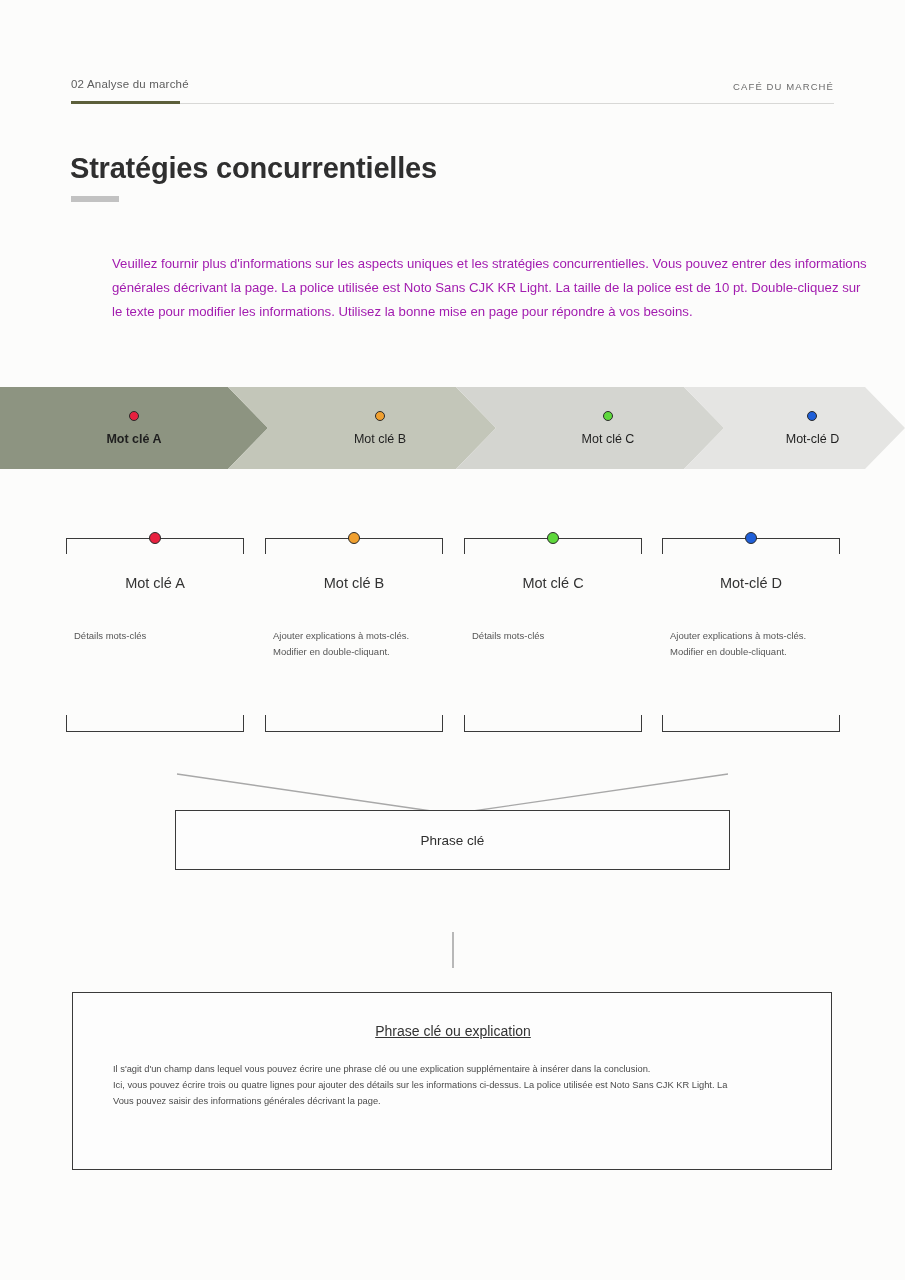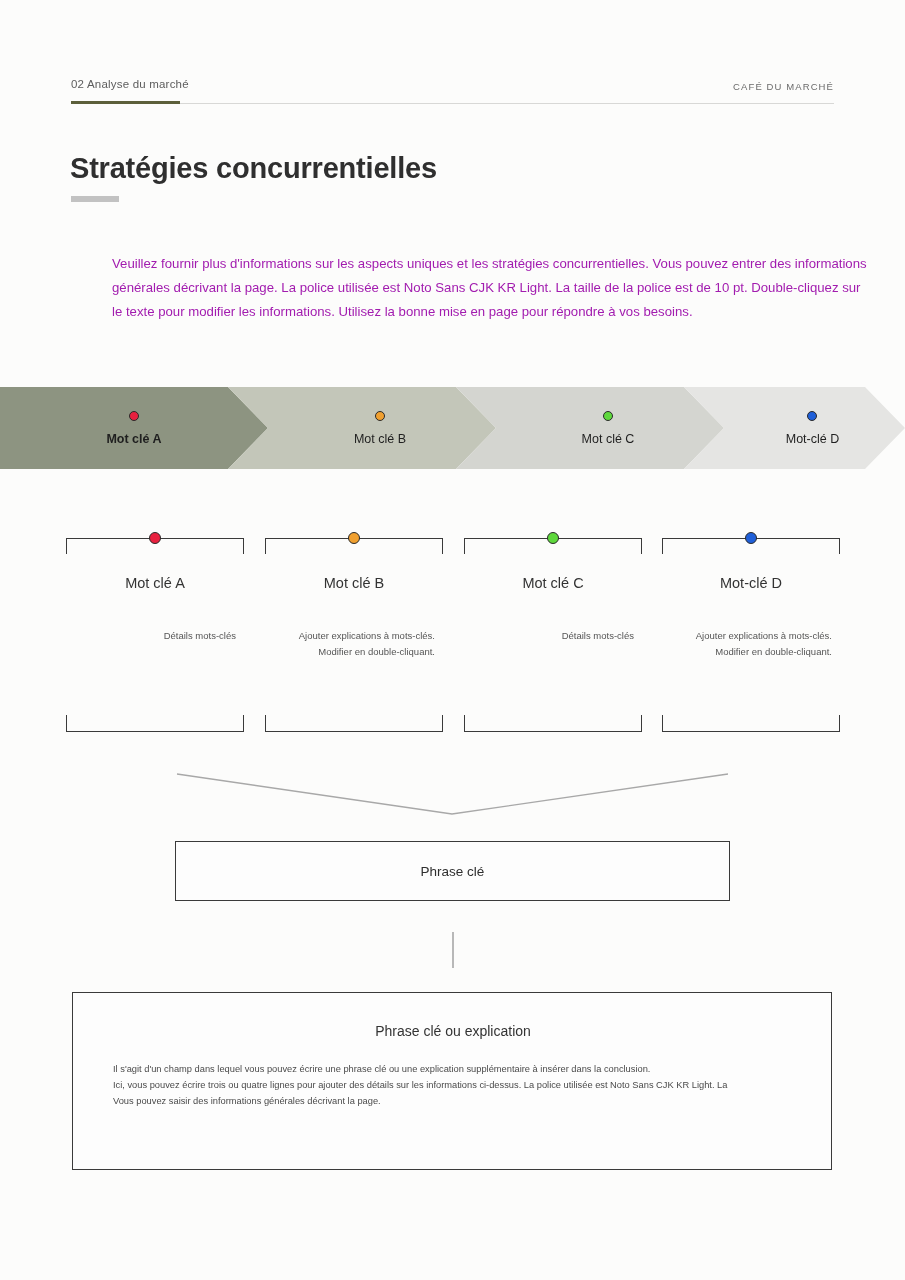--- a/index.html
+++ b/index.html
@@ -115,50 +115,50 @@
     width: 12px; height: 12px; border-radius: 50%;
     border: 1.3px solid #2a2a2a;
   }
   .card-title {
     position: absolute; left: 0; top: 42px; width: 178px;
     text-align: center; font-size: 14.5px; color: #333333;
     white-space: nowrap;
   }
   .card-desc {
     position: absolute; left: 8px; top: 95px; width: 162px;
-    text-align: right; font-size: 9.5px; line-height: 15.5px; color: #555555;
+    text-align: left; font-size: 9.5px; line-height: 15.5px; color: #555555;
   }
 
   
   .v-connector {
     position: absolute; left: 175px; top: 772px; width: 555px; height: 48px;
   }
 
   
   .phrase-box {
-    position: absolute; left: 175px; top: 841px; width: 555px; height: 60px;
+    position: absolute; left: 175px; top: 810px; width: 555px; height: 60px;
     border: 1.3px solid #3a3a3a; background: #fdfdfd;
     display: flex; align-items: center; justify-content: center;
   }
   .phrase-box-label { font-size: 13.5px; color: #2f2f2f; }
 
   
   .v-tick {
     position: absolute; left: 452px; top: 932px; width: 2px; height: 36px;
     background: #b8b8b8;
   }
 
   
   .explain-box {
     position: absolute; left: 72px; top: 992px; width: 760px; height: 178px;
     border: 1.3px solid #3a3a3a; background: #fdfdfd;
   }
   .explain-title {
     position: absolute; left: 0; top: 30px; width: 760px;
-    text-align: center; font-size: 14px; color: #333333;
+    text-align: center; font-size: 14px; color: #333333; text-decoration: underline;
   }
   .explain-body {
     position: absolute; left: 40px; top: 68px; width: 680px;
     text-align: left; font-size: 9.3px; line-height: 16px; color: #4a4a4a;
   }
   .explain-body .ln { display: block; }
 </style>
 </head>
 <body>
 

